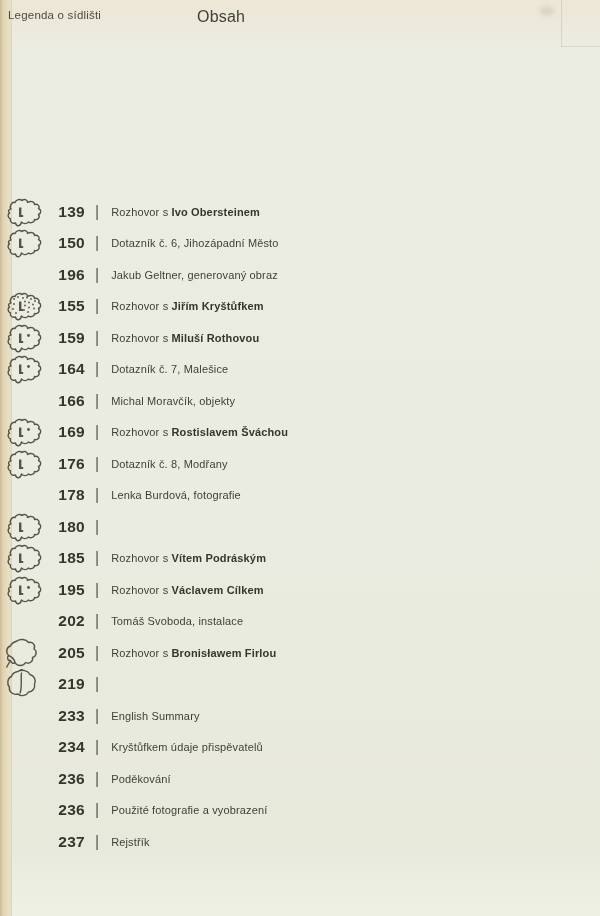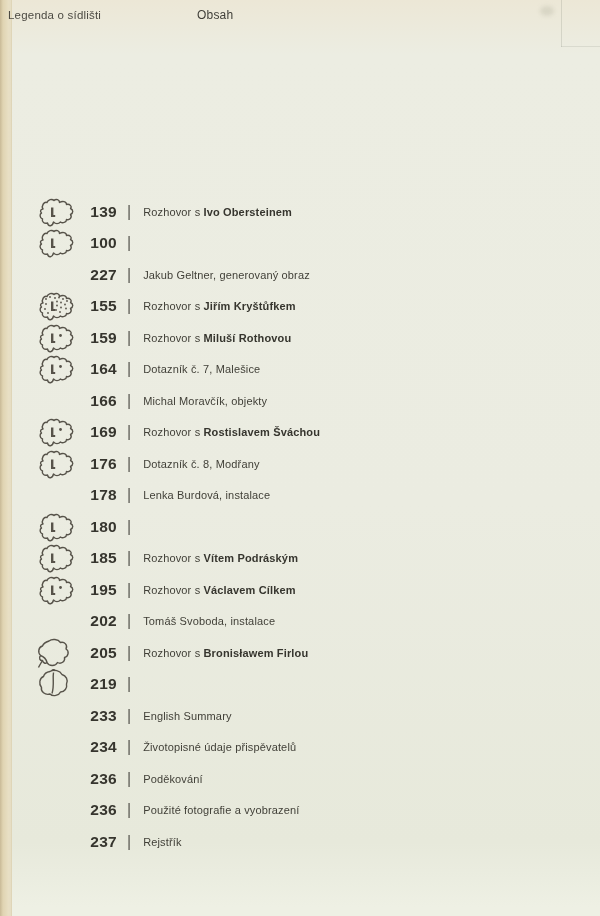--- a/index.html
+++ b/index.html
@@ -31,25 +31,25 @@
     position:absolute;left:540px;top:6px;width:14px;height:10px;border-radius:50%;
     background:rgba(160,160,140,.25);filter:blur(2px);
   }
   header{position:absolute;top:0;left:0;right:0;height:30px;padding-left:9px;}
   .hdr-left{
     position:absolute;left:8px;top:9px;
     font-size:11.5px;letter-spacing:.2px;color:#4c4a43;
   }
   .hdr-center{
     position:absolute;left:197px;top:8px;
-    font-size:12px;letter-spacing:.2px;color:#403f39;
+    font-size:16px;letter-spacing:.2px;color:#403f39;
   }
   main{position:absolute;left:0;top:196px;right:0;}
   .row{
-    height:31.5px;display:flex;align-items:center;margin-left:32px;
+    height:31.5px;display:flex;align-items:center;
   }
   .ic{
     width:46px;flex:0 0 46px;display:flex;align-items:center;justify-content:flex-start;
     padding-left:3px;box-sizing:border-box;
   }
   .ic svg{display:block;}
   .num{
     width:39px;flex:0 0 39px;text-align:right;
     font-size:15.5px;font-weight:700;color:#343329;letter-spacing:.3px;color:#36352e;
   }
@@ -90,27 +90,28 @@
       <span class="sep">|</span>
       <span class="txt"><span class="pre">Rozhovor s </span><b class="nm">Ivo Obersteinem</b></span>
     </div>
 
     <div class="row">
       <span class="ic">
           <svg viewBox="0 0 40 32" width="42" height="32">
             <use href="#prague-district-map"></use>
           </svg>
         </span>
-      <span class="num">100</span>
-      <span class="sep">|</span>
-    </div>
-
-    <div class="row">
-      <span class="ic"></span>
-      <span class="num">227</span>
+      <span class="num">150</span>
+      <span class="sep">|</span>
+      <span class="txt"><span class="pre">Dotazník č. 6, Jihozápadní Město</span><b class="nm"></b></span>
+    </div>
+
+    <div class="row">
+      <span class="ic"></span>
+      <span class="num">196</span>
       <span class="sep">|</span>
       <span class="txt"><span class="pre">Jakub Geltner, generovaný obraz</span><b class="nm"></b></span>
     </div>
 
     <div class="row">
       <span class="ic">
           <svg viewBox="0 0 40 32" width="42" height="32">
             <use href="#prague-district-map-stippled"></use>
           </svg>
         </span>
@@ -167,21 +168,21 @@
         </span>
       <span class="num">176</span>
       <span class="sep">|</span>
       <span class="txt"><span class="pre">Dotazník č. 8, Modřany</span><b class="nm"></b></span>
     </div>
 
     <div class="row">
       <span class="ic"></span>
       <span class="num">178</span>
       <span class="sep">|</span>
-      <span class="txt"><span class="pre">Lenka Burdová, instalace</span><b class="nm"></b></span>
+      <span class="txt"><span class="pre">Lenka Burdová, fotografie</span><b class="nm"></b></span>
     </div>
 
     <div class="row">
       <span class="ic">
           <svg viewBox="0 0 40 32" width="42" height="32">
             <use href="#prague-district-map"></use>
           </svg>
         </span>
       <span class="num">180</span>
       <span class="sep">|</span>
@@ -241,21 +242,21 @@
       <span class="ic"></span>
       <span class="num">233</span>
       <span class="sep">|</span>
       <span class="txt"><span class="pre">English Summary</span><b class="nm"></b></span>
     </div>
 
     <div class="row">
       <span class="ic"></span>
       <span class="num">234</span>
       <span class="sep">|</span>
-      <span class="txt"><span class="pre">Životopisné údaje přispěvatelů</span><b class="nm"></b></span>
+      <span class="txt"><span class="pre">Kryštůfkem údaje přispěvatelů</span><b class="nm"></b></span>
     </div>
 
     <div class="row">
       <span class="ic"></span>
       <span class="num">236</span>
       <span class="sep">|</span>
       <span class="txt"><span class="pre">Poděkování</span><b class="nm"></b></span>
     </div>
 
     <div class="row">

